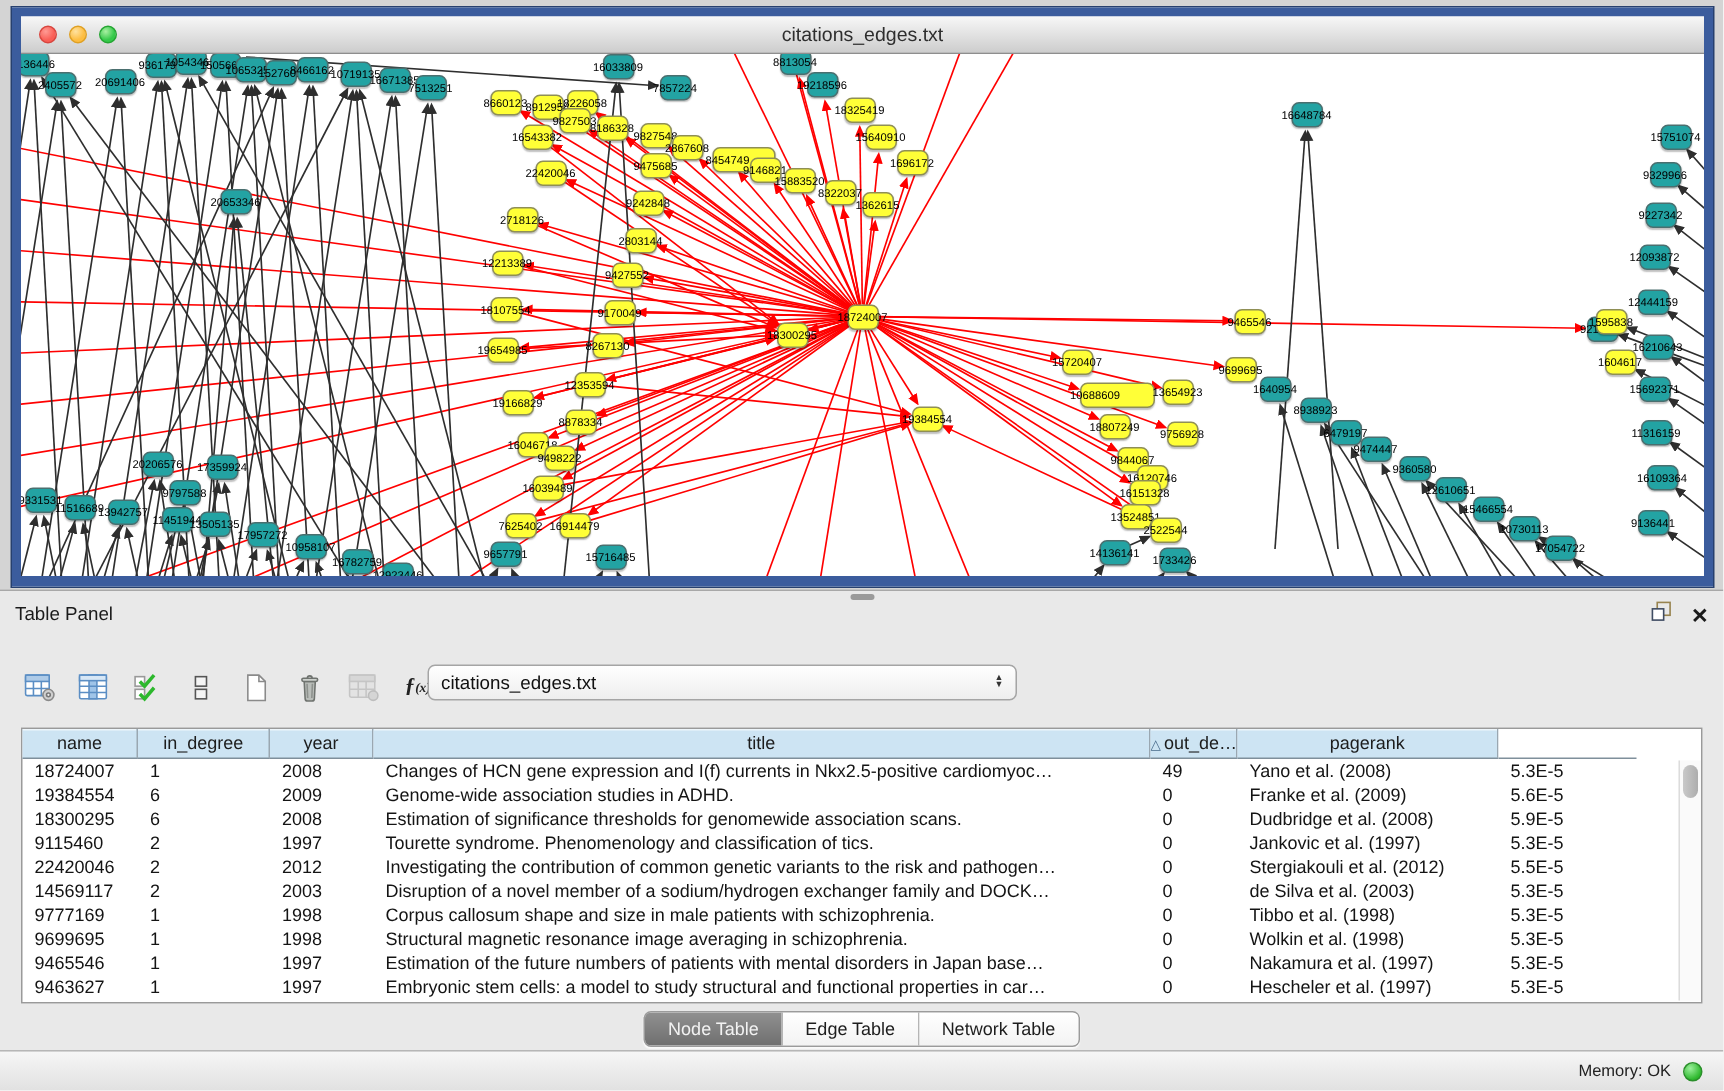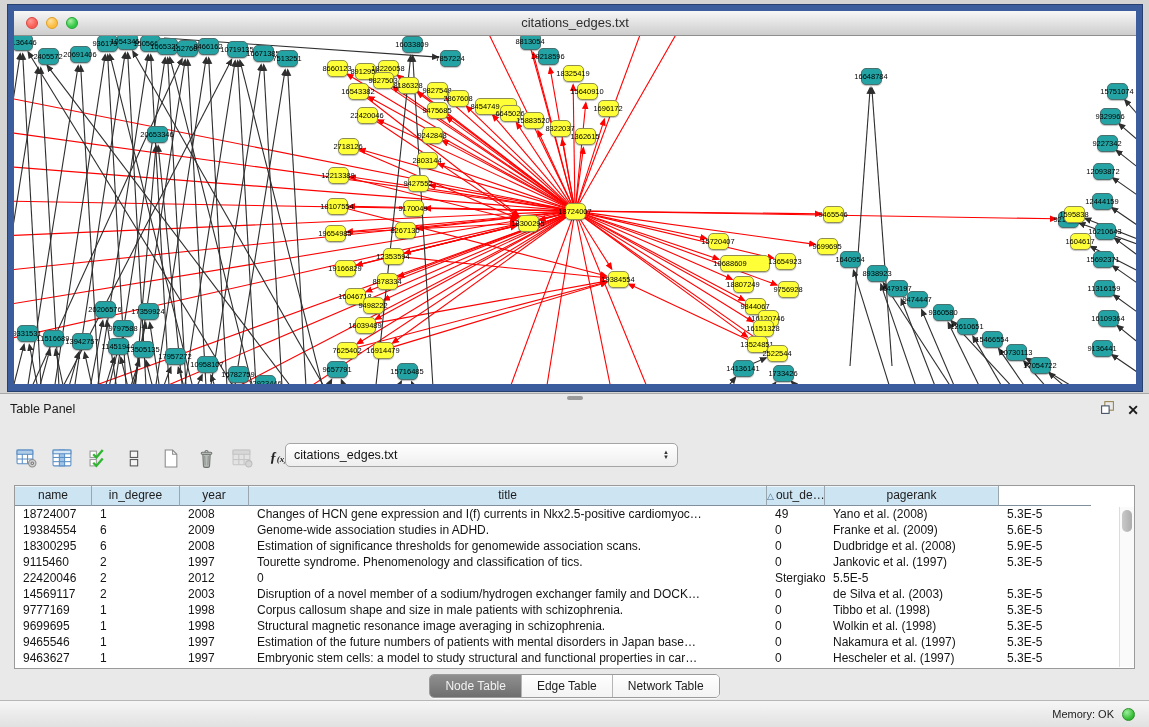--- a/index.html
+++ b/index.html
@@ -278,21 +278,21 @@
           <line x1="1126" y1="278" x2="1099.7281507407986" y2="259.0258866461323" stroke="#2e2e2e" stroke-width="1.1" marker-end="url(#ak)"></line>
           <line x1="1126" y1="308" x2="1103.3133680013952" y2="289.5671115011336" stroke="#2e2e2e" stroke-width="1.1" marker-end="url(#ak)"></line>
           <line x1="1126" y1="338" x2="1097.9036871349979" y2="318.7762069871039" stroke="#2e2e2e" stroke-width="1.1" marker-end="url(#ak)"></line>
           <line x1="1126" y1="204" x2="1071.164900713805" y2="182.3982942205899" stroke="#2e2e2e" stroke-width="1.1" marker-end="url(#ak)"></line>
           <line x1="1126" y1="236" x2="1076.6611108822892" y2="210.50824062251604" stroke="#2e2e2e" stroke-width="1.1" marker-end="url(#ak)"></line>
           <line x1="737.2342602141564" y1="328.36723814081336" x2="752.0209863811248" y2="321.8436824789155" stroke="#2e2e2e" stroke-width="1.1" marker-end="url(#ak)"></line>
         </svg>
     <div class="gnode t" style="left: -2px; top: -2px;">
           <span class="lbl">9136446</span>
         </div>
-        <div class="gnode t" style="left: 24px; top: 12px;">
+        <div class="gnode t" style="left: 16px; top: 12px;">
           <span class="lbl">2405572</span>
         </div>
         <div class="gnode t" style="left: 56px; top: 10px;">
           <span class="lbl">20691406</span>
         </div>
         <div class="gnode t" style="left: 83px; top: -1px;">
           <span class="lbl">9361797</span>
         </div>
         <div class="gnode t" style="left: 103px; top: -3px;">
           <span class="lbl">10543466</span>
@@ -468,21 +468,21 @@
         <div class="gnode y" style="left: 434px; top: 54px;">
           <span class="lbl">2867608</span>
         </div>
         <div class="gnode y" style="left: 413px; top: 66px;">
           <span class="lbl">9475685</span>
         </div>
         <div class="gnode y" style="left: 461px; top: 62px; padding-left: 40px;">
           <span class="lbl">8454749</span>
         </div>
         <div class="gnode y" style="left: 486px; top: 69px;">
-          <span class="lbl">6645026</span>
+          <span class="lbl">9146821</span>
         </div>
         <div class="gnode y" style="left: 509px; top: 76px;">
           <span class="lbl">15883520</span>
         </div>
         <div class="gnode y" style="left: 536px; top: 84px;">
           <span class="lbl">8322037</span>
         </div>
         <div class="gnode y" style="left: 561px; top: 92px; text-decoration: underline;">
           <span class="lbl">1362615</span>
         </div>
@@ -740,20 +740,21 @@
             <div class="tc">Tourette syndrome. Phenomenology and classification of tics.</div>
             <div class="tc">0</div>
             <div class="tc">Jankovic et al. (1997)</div>
             <div class="tc">5.3E-5</div>
             <div class="tc"></div>
           </div>
           <div class="trow">
             <div class="tc">22420046</div>
             <div class="tc">2</div>
             <div class="tc">2012</div>
+            <div class="tc">Investigating the contribution of common genetic variants to the risk and pathogen…</div>
             <div class="tc">0</div>
             <div class="tc">Stergiakouli et al. (2012)</div>
             <div class="tc">5.5E-5</div>
             <div class="tc"></div>
           </div>
           <div class="trow">
             <div class="tc">14569117</div>
             <div class="tc">2</div>
             <div class="tc">2003</div>
             <div class="tc">Disruption of a novel member of a sodium/hydrogen exchanger family and DOCK…</div>

